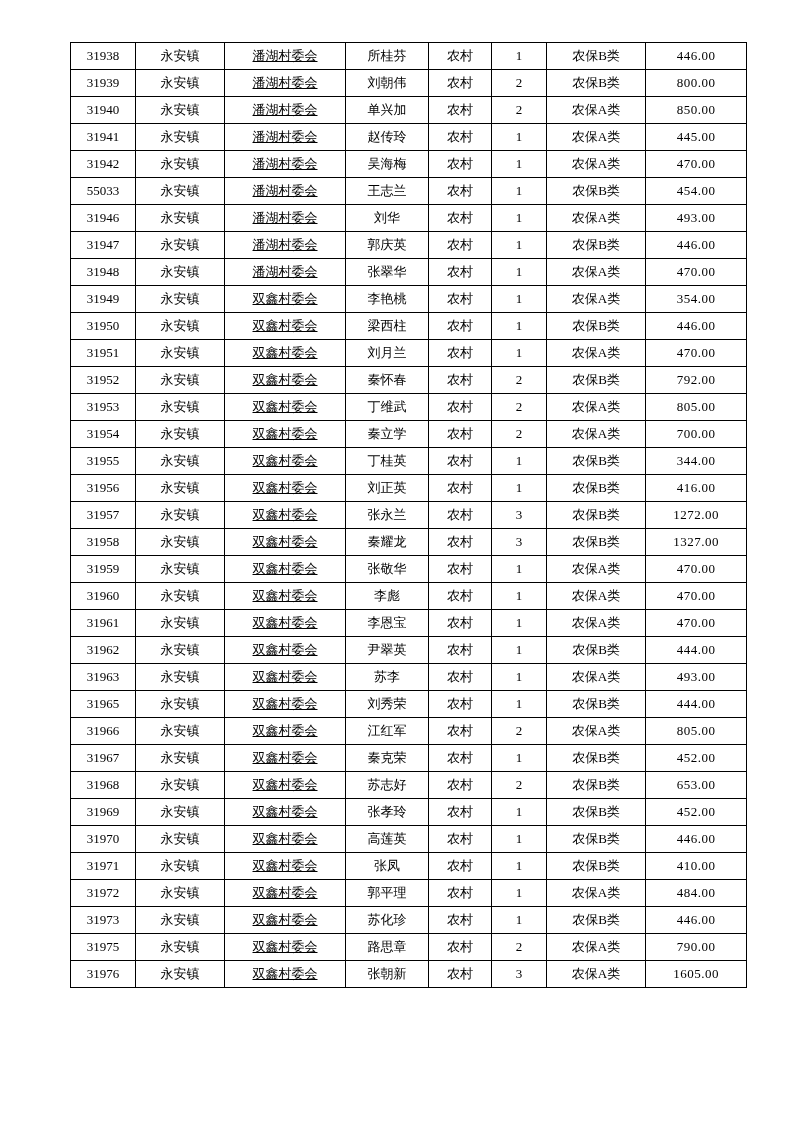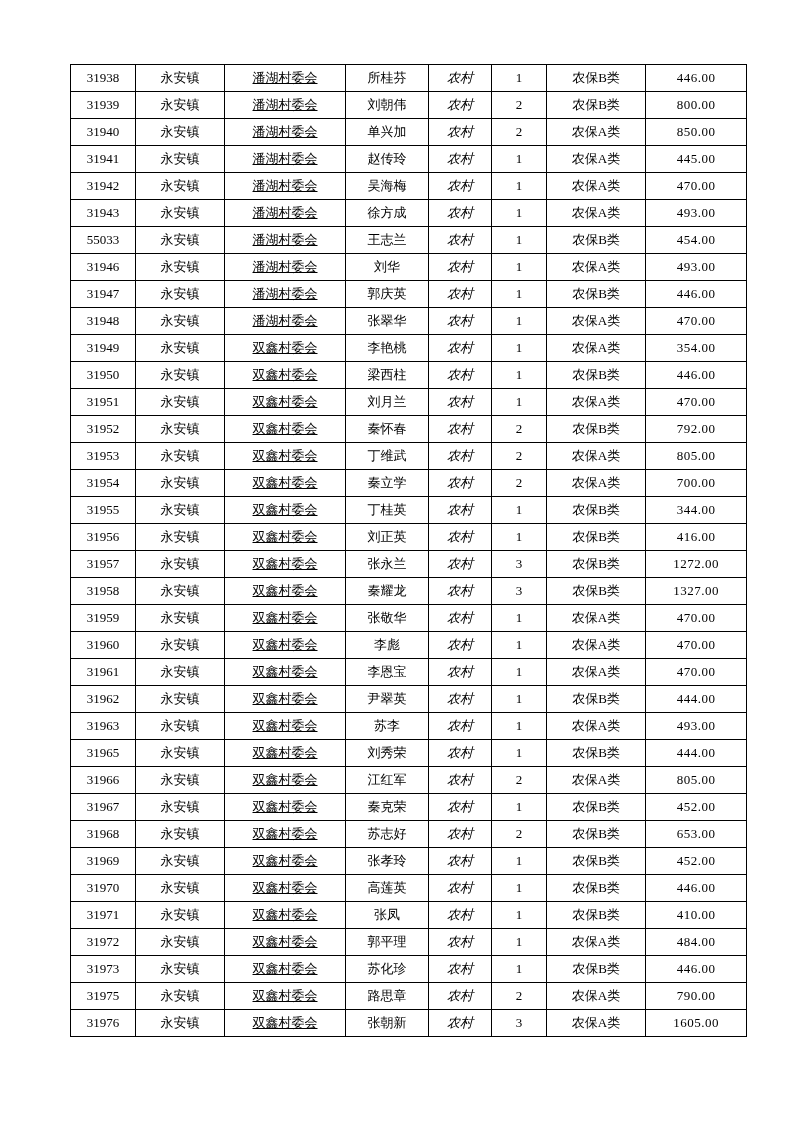--- a/index.html
+++ b/index.html
@@ -11,21 +11,21 @@
     width: 793px;
     height: 1122px;
     font-family: "Liberation Serif", "DejaVu Serif", serif;
     color: #000000;
   }
   .page {
     position: relative;
     width: 793px;
     height: 1122px;
     box-sizing: border-box;
-    padding: 64px 70px 0 70px;
+    padding: 42px 70px 0 70px;
   }
   table.data-table {
     width: 652px;
     border-collapse: collapse;
     table-layout: fixed;
     margin: 0;
   }
   table.data-table td {
     border: 1px solid #000000;
     height: 26px;
@@ -34,21 +34,21 @@
     vertical-align: middle;
     font-size: 13px;
     padding: 0 1px;
     overflow: hidden;
     white-space: nowrap;
   }
   td.c-id      { width: 62px; }
   td.c-town    { width: 86px; }
   td.c-village { width: 118px; text-decoration: underline; }
   td.c-name    { width: 80px; }
-  td.c-type    { width: 60px; font-style: italic; }
+  td.c-type    { width: 60px; }
   td.c-count   { width: 52px; }
   td.c-cat     { width: 96px; }
   td.c-amount  { width: 98px; }
 
   td.c-id, td.c-count {
     font-family: "Liberation Serif", "DejaVu Serif", serif;
   }
   td.c-amount {
     font-family: "Liberation Serif", "DejaVu Serif", serif;
     letter-spacing: 0.5px;
@@ -104,30 +104,20 @@
           <td class="c-id">31942</td>
           <td class="c-town">永安镇</td>
           <td class="c-village">潘湖村委会</td>
           <td class="c-name">吴海梅</td>
           <td class="c-type">农村</td>
           <td class="c-count">1</td>
           <td class="c-cat">农保A类</td>
           <td class="c-amount">470.00</td>
         </tr>
         <tr>
-          <td class="c-id">31943</td>
-          <td class="c-town">永安镇</td>
-          <td class="c-village">潘湖村委会</td>
-          <td class="c-name">徐方成</td>
-          <td class="c-type">农村</td>
-          <td class="c-count">1</td>
-          <td class="c-cat">农保A类</td>
-          <td class="c-amount">493.00</td>
-        </tr>
-        <tr>
           <td class="c-id">55033</td>
           <td class="c-town">永安镇</td>
           <td class="c-village">潘湖村委会</td>
           <td class="c-name">王志兰</td>
           <td class="c-type">农村</td>
           <td class="c-count">1</td>
           <td class="c-cat">农保B类</td>
           <td class="c-amount">454.00</td>
         </tr>
         <tr>

